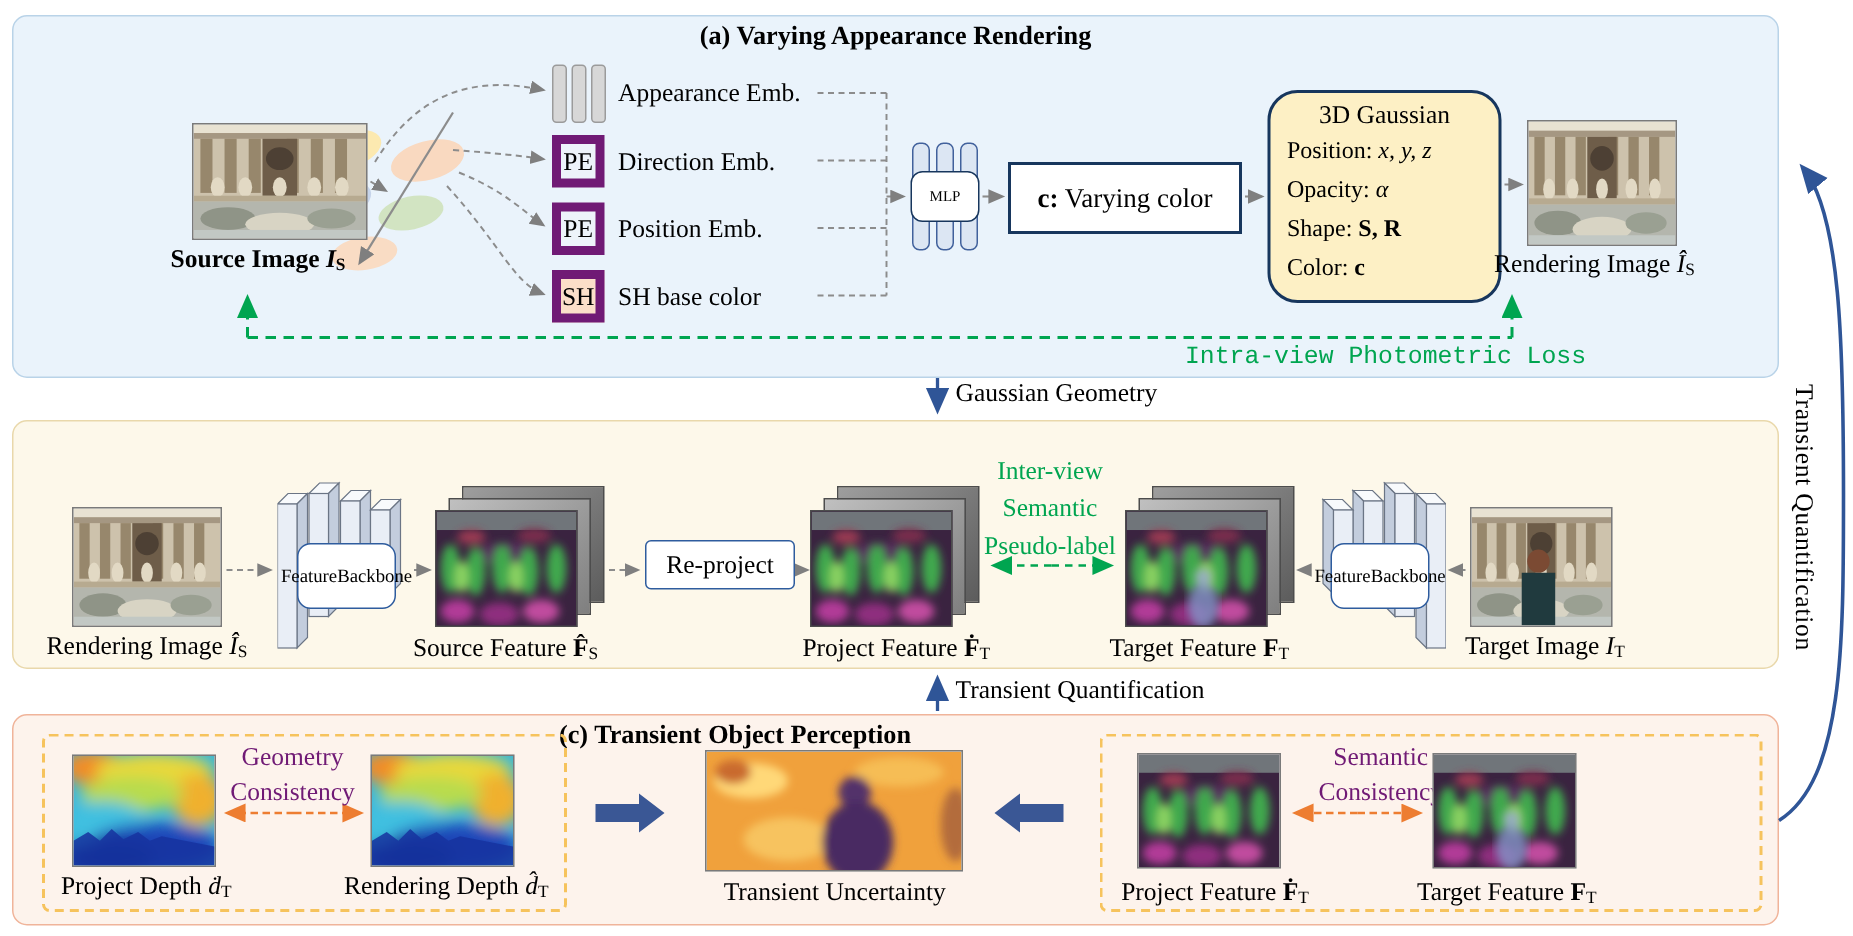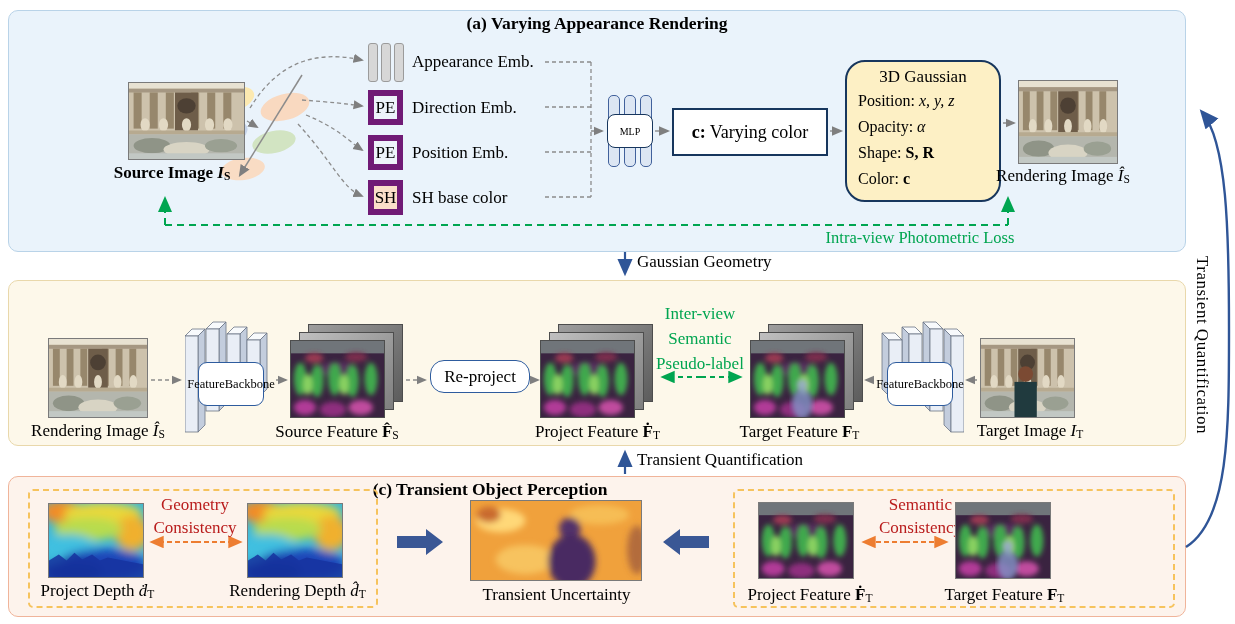--- a/index.html
+++ b/index.html
@@ -35,21 +35,21 @@
   .bbwrap { position:absolute; z-index:2; width:88px; height:118px; }
   .bbwrap.mir svg { transform:scaleX(-1); }
   .bb-label { position:absolute; z-index:3; width:64px; height:42px; background:#fff; border:1.5px solid #2e5c9e; border-radius:9px;
               display:flex; flex-direction:row; align-items:center; justify-content:center; font-size:12.5px; line-height:14px; }
   .stack { position:absolute; z-index:2; width:113px; height:94px; }
   .stack .layer { position:absolute; width:95px; height:78px; border:1px solid #4d4d4d; box-sizing:border-box; }
   .stack .l-back { left:18px; top:0; background:linear-gradient(135deg,#9e9e9e,#5c5c5c); }
   .stack .l-mid  { left:9px;  top:8px; background:linear-gradient(135deg,#c0c0c0,#7f7f7f); }
   .stack .l-front{ left:0;   top:16px; background:#3a2340; }
   .grnTxt { color:#00a550; }
-  .orgTxt { color:#b91c1c; }
+  .orgTxt { color:#701a75; }
   .multiline { position:absolute; z-index:2; font-size:17px; line-height:24px; text-align:center; white-space:nowrap; }
   .dashbox { position:absolute; z-index:2; border:2px dashed #f6c35d; border-radius:5px; box-sizing:border-box; }
   #rail-text { position:absolute; z-index:2; left:1189px; top:150px; width:26px; height:390px;
                writing-mode:vertical-rl; text-orientation:mixed; font-size:17px; letter-spacing:0.5px;
                display:flex; align-items:center; justify-content:center; white-space:nowrap; }
 </style>
 </head>
 <body>
 
 <div class="canvas">
@@ -289,21 +289,21 @@
 
   <div class="img" style="left:1018px; top:80px; width:100px; height:84px;">
     <svg class="fit">
         <use href="#ft"></use>
       </svg>
   </div>
   <div class="cap" style="left:960px; top:166px; width:206px;">
     <span>Rendering Image </span><span class="it">Î</span><span class="sub">S</span>
   </div>
 
-  <div class="cap grnTxt" style="left:790px; top:228px; width:260px; font-size:16.5px;">Intra-view Photometric Loss</div>
+  <div class="cap grnTxt" style="left:790px; top:228px; width:260px; font-size:16.5px;font-family:Liberation Mono, monospace;">Intra-view Photometric Loss</div>
 
   <div class="lbl" style="left:637px; top:252px;">Gaussian Geometry</div>
 
 
   <div class="img" style="left:48px; top:338px; width:100px; height:80px;">
     <svg class="fit">
         <use href="#ft"></use>
       </svg>
   </div>
   <div class="cap" style="left:8px; top:421px; width:180px;">
@@ -326,21 +326,21 @@
     <div class="layer l-front">
         <svg class="fit">
           <use href="#fm"></use>
         </svg>
       </div>
   </div>
   <div class="cap" style="left:252px; top:422px; width:170px;">
     <span>Source Feature </span><span class="bd">F̂</span><span class="sub">S</span>
   </div>
 
-  <div class="smallbox" style="left:430px; top:360px; width:100px; height:33px; background:#fff; border:1.5px solid #2e5c9e; border-radius:14px; font-size:17px;">Re-project</div>
+  <div class="smallbox" style="left:430px; top:360px; width:100px; height:33px; background:#fff; border:1.5px solid #2e5c9e; border-radius:4px; font-size:17px;">Re-project</div>
 
   <div class="stack" style="left:540px; top:324px;">
     <div class="layer l-back"></div>
     <div class="layer l-mid"></div>
     <div class="layer l-front">
         <svg class="fit">
           <use href="#fm"></use>
         </svg>
       </div>
   </div>

